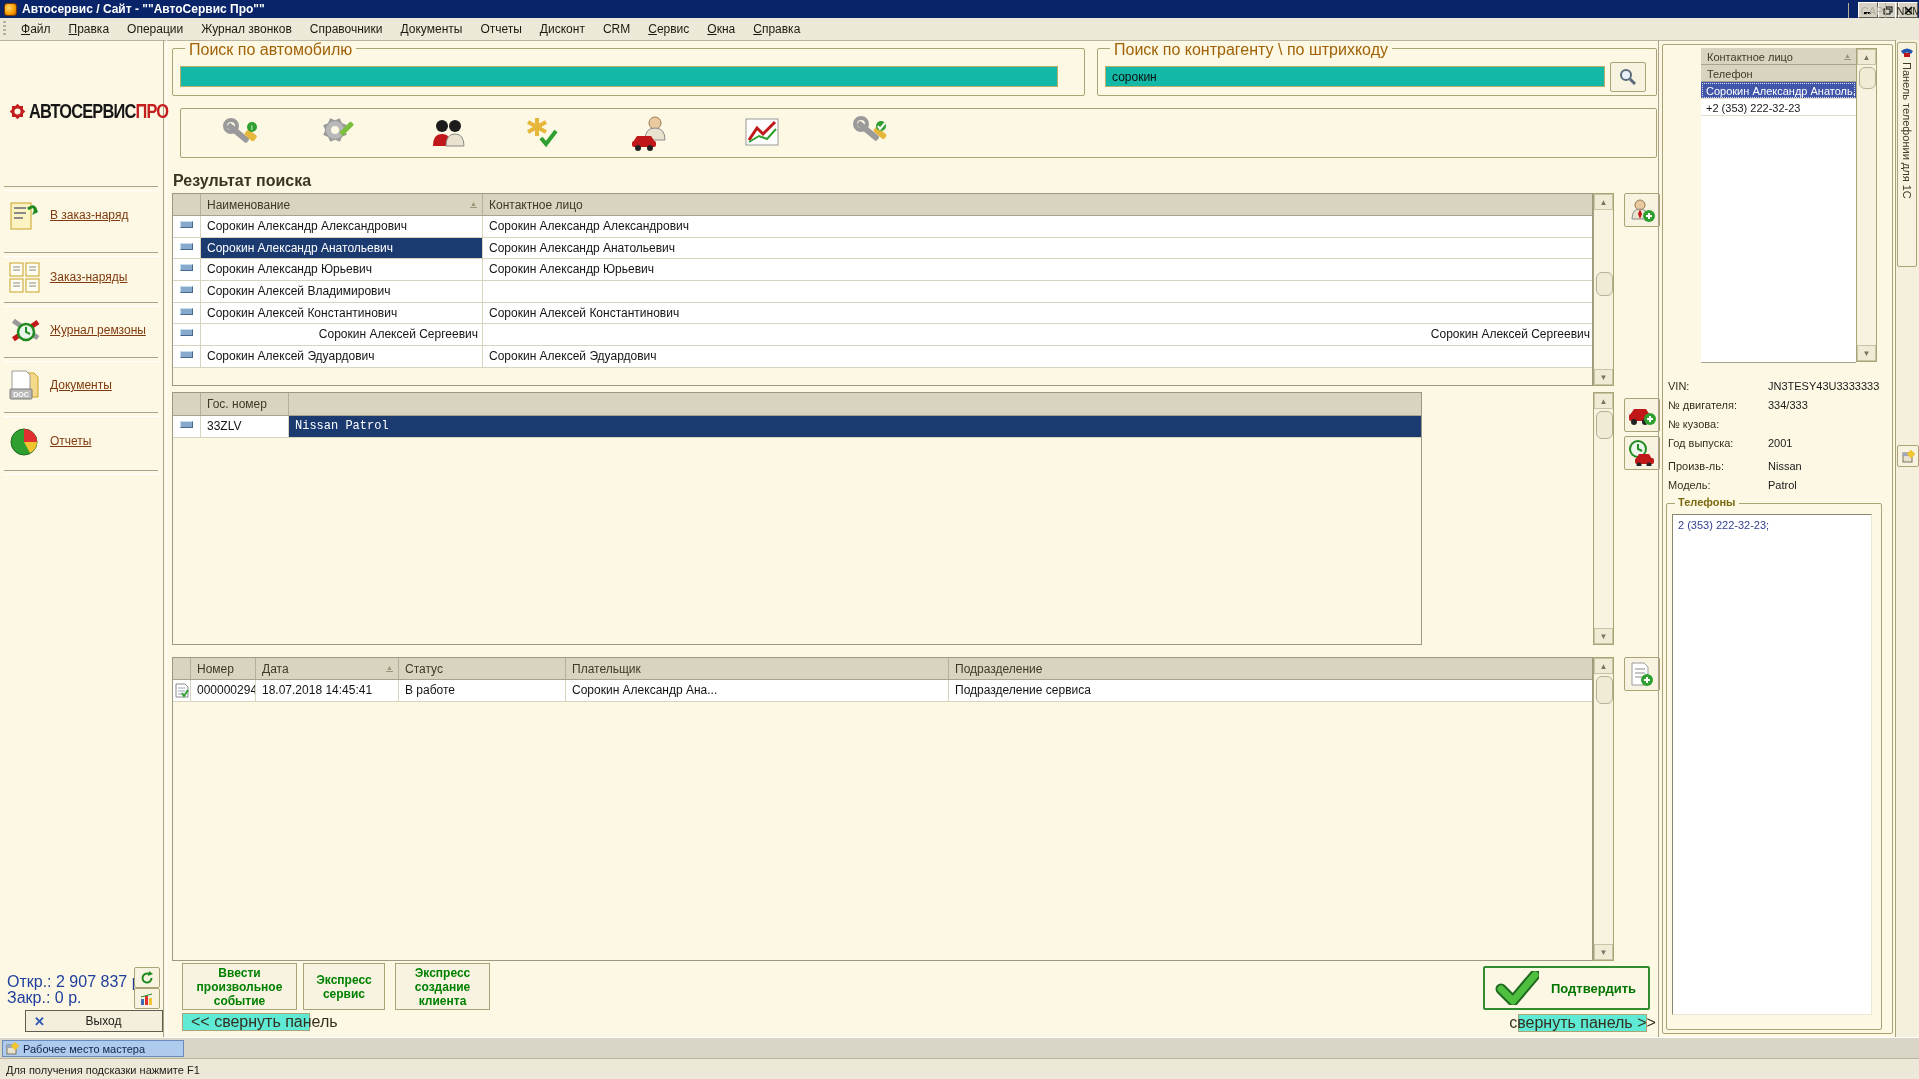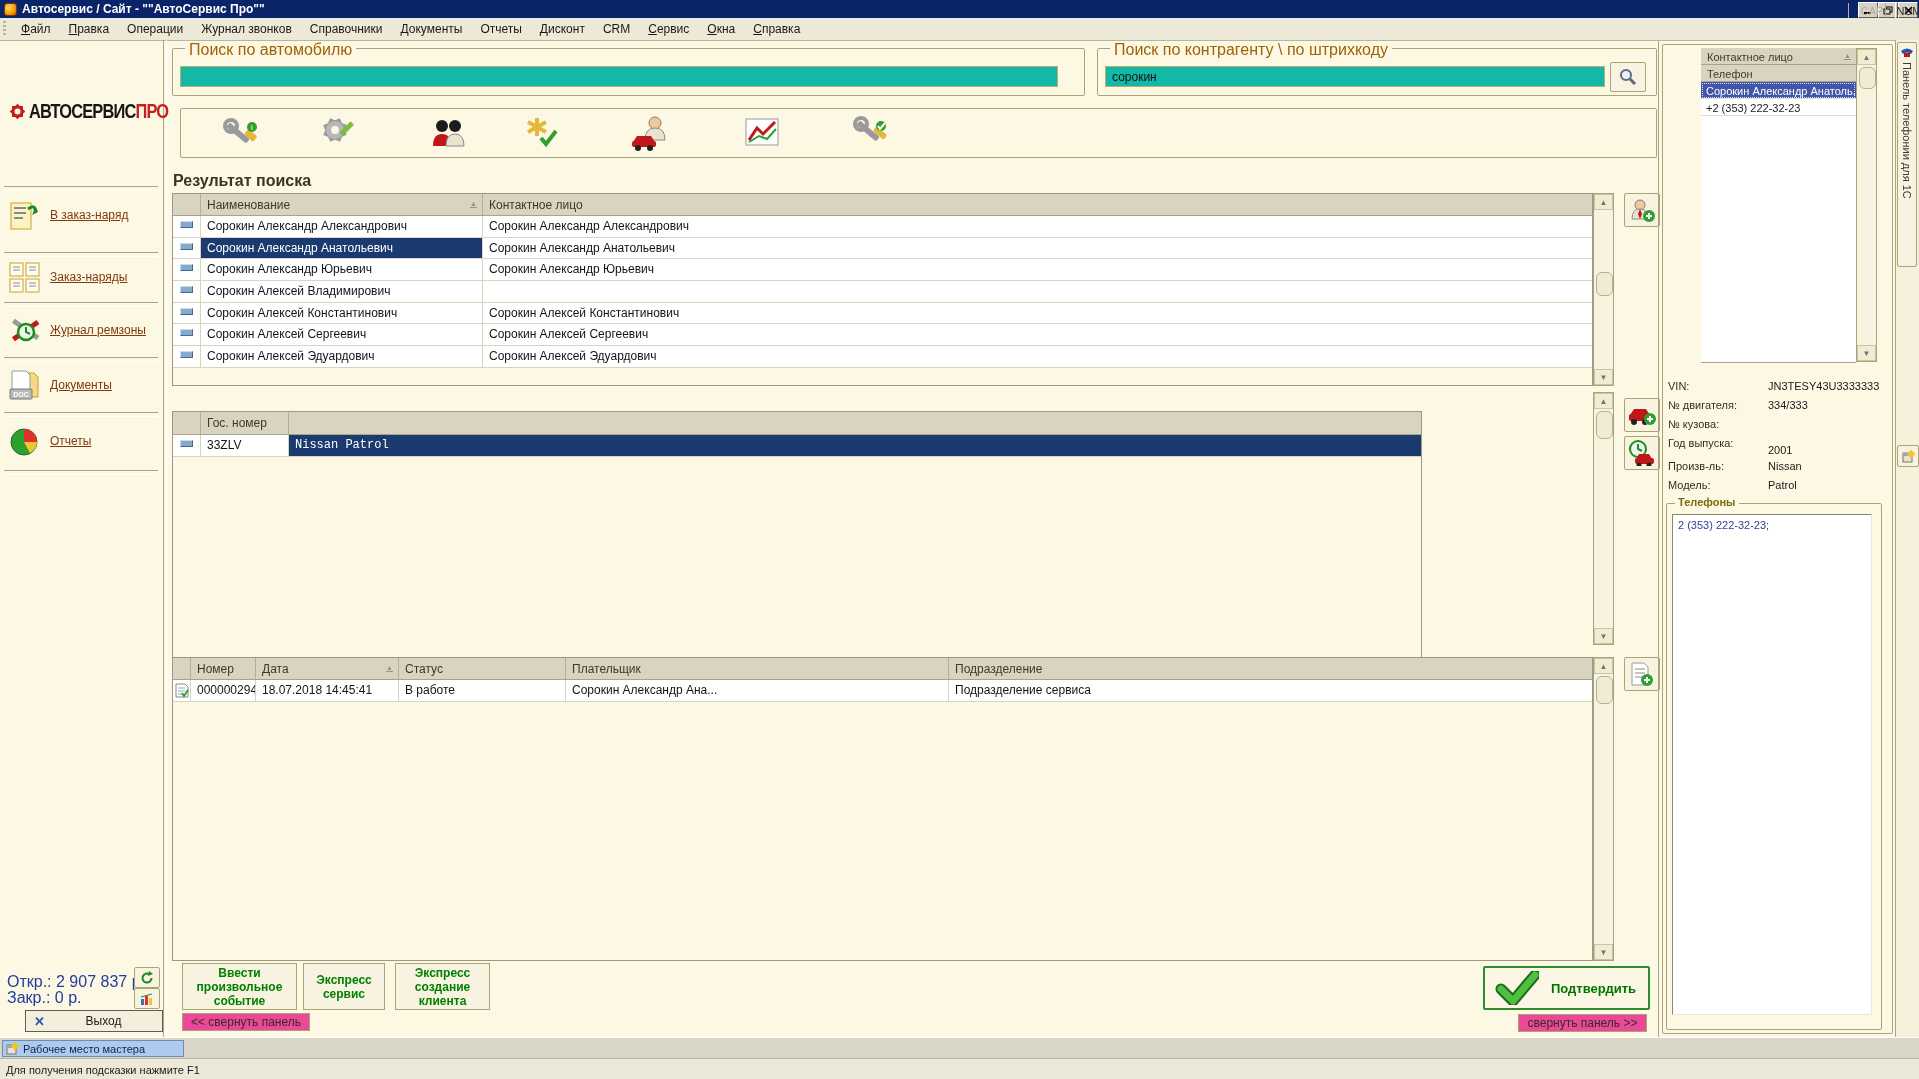--- a/index.html
+++ b/index.html
@@ -63,21 +63,21 @@
   .rowdash{width:13px;height:7px;margin:5px auto 0;background:#87A9CC;border:1px solid #46688E;
     border-top-color:#C8DCF0;border-left-color:#C8DCF0;box-sizing:border-box;}
   
   .vscroll{position:absolute;width:21px;background:#F7F3E0;border:1px solid #A9A375;box-sizing:border-box;}
   .sarrow{position:absolute;left:0;width:100%;height:16px;background:#EFEBD5;display:flex;align-items:center;
     justify-content:center;font-size:8px;color:#7A7560;border:1px solid #C9C4A6;box-sizing:border-box;cursor:pointer;}
   .sthumb{position:absolute;left:2px;width:15px;background:#EFEBD5;border:1px solid #B5B093;border-radius:6px;}
   
   .foot-btn{position:absolute;background:#F7F3E0;border:1px solid #A9A375;color:#008000;font-weight:bold;
     font-size:12px;display:flex;align-items:center;justify-content:center;text-align:center;cursor:pointer;box-sizing:border-box;}
-  .collapse-btn{position:absolute;background:#ec4899;border:1px solid #A9A375;font-size:12px;color:#33301f;
+  .collapse-btn{position:absolute;background:#5eead4;border:1px solid #A9A375;font-size:16px;color:#33301f;
     display:flex;align-items:center;cursor:pointer;box-sizing:border-box;white-space:nowrap;}
   .confirm-btn{position:absolute;left:1483px;top:966px;width:167px;height:44px;background:#FBF7E4;
     border:2px solid #2E8B2E;border-radius:2px;display:flex;align-items:center;cursor:pointer;box-sizing:border-box;}
   .confirm-btn .lbl{flex:1;text-align:center;color:#007500;font-weight:bold;font-size:13px;}
   
   .rpanel{position:absolute;left:1662px;top:44px;width:231px;height:990px;border:1px solid #A9A375;
     border-radius:2px;box-sizing:border-box;}
   .rp-hcell{background:#D8D4C0;border-bottom:1px solid #A8A48C;color:#3E3A28;font-size:11px;
     padding:3px 4px 0 6px;height:17px;box-sizing:border-box;position:relative;}
   .rp-row{background:#fff;font-size:11px;padding:3px 4px 0 5px;height:17px;box-sizing:border-box;
@@ -374,21 +374,21 @@
           <div class="tcell" style="width: 282px;">Сорокин Алексей Владимирович</div>
           <div class="tcell" style="width: 1111px; border-right: none;"></div>
         </div>
         <div class="trow" style="height: 21.7px;">
           <div class="tcell" style="width: 28px; padding: 0px;">
             <div class="rowdash"></div>
           </div>
           <div class="tcell" style="width: 282px;">Сорокин Алексей Константинович</div>
           <div class="tcell" style="width: 1111px; border-right: none;">Сорокин Алексей Константинович</div>
         </div>
-        <div class="trow" style="height: 21.7px;">
+        <div class="trow" style="height: 21.7px; text-align: right;">
           <div class="tcell" style="width: 28px; padding: 0px;">
             <div class="rowdash"></div>
           </div>
           <div class="tcell" style="width: 282px;">Сорокин Алексей Сергеевич</div>
           <div class="tcell" style="width: 1111px; border-right: none;">Сорокин Алексей Сергеевич</div>
         </div>
         <div class="trow" style="height: 21.7px;">
           <div class="tcell" style="width: 28px; padding: 0px;">
             <div class="rowdash"></div>
           </div>
@@ -405,21 +405,21 @@
   <div class="sq-btn" style="left:1624px;top:193px;width:34px;height:32px">
     <svg width="26" height="26">
         <circle cx="11" cy="8" r="5" fill="#E8C9A0" stroke="#9a7a50"></circle>
         <path d="M3 22 q0 -10 8 -10 q8 0 8 10 z" fill="#E8E2CE" stroke="#8a8a8a"></path>
         <path d="M11 12 l2 5 l-2 5 l-2 -5 z" fill="#C01818"></path>
         <circle cx="20" cy="19" r="6" fill="#2FA02F"></circle>
         <path d="M20 16 v6 M17 19 h6" stroke="#fff" stroke-width="2"></path>
       </svg>
   </div>
 
-  <div class="tbl" style="left:172px;top:411px;width:1250px;height:253px">
+  <div class="tbl" style="left:172px;top:392px;width:1250px;height:253px">
     <div class="hdr" style="height:23px">
       <div class="hcell" style="width:28px"></div>
       <div class="hcell" style="width:88px">
         <span>Гос. номер</span></div>
     </div>
     <div id="cars-body">
         <div class="trow" style="height: 22px;">
           <div class="tcell" style="width: 28px; padding: 0px;">
             <div class="rowdash"></div>
           </div>
@@ -532,21 +532,21 @@
   </div>
 
   <div id="details-rows">
       <div class="det-label" style="top: 380px;">VIN:</div>
       <div class="det-value" style="top: 380px;">JN3TESY43U3333333</div>
       <div class="det-label" style="top: 399px;">№ двигателя:</div>
       <div class="det-value" style="top: 399px;">334/333</div>
       <div class="det-label" style="top: 418px;">№ кузова:</div>
       <div class="det-value" style="top: 418px;"></div>
       <div class="det-label" style="top: 437px;">Год выпуска:</div>
-      <div class="det-value" style="top: 437px; margin-top: 7px;">2001</div>
+      <div class="det-value" style="top: 437px;">2001</div>
       <div class="det-label" style="top: 460px;">Произв-ль:</div>
       <div class="det-value" style="top: 460px;">Nissan</div>
       <div class="det-label" style="top: 479px;">Модель:</div>
       <div class="det-value" style="top: 479px;">Patrol</div>
     </div>
 
   <div class="phones-box">
     <div class="legend">Телефоны</div>
     <div class="phones-inner">2 (353) 222-32-23;</div>
   </div>

